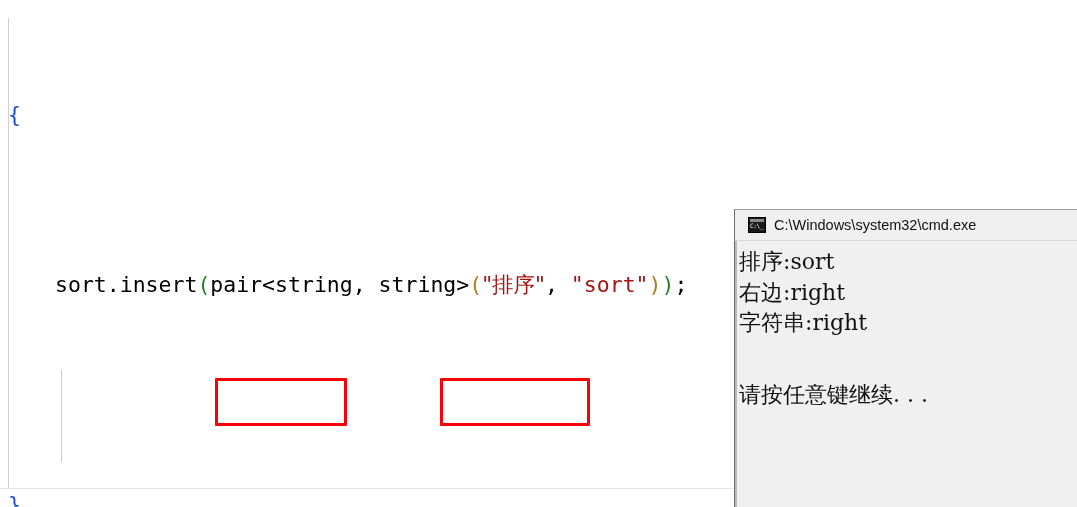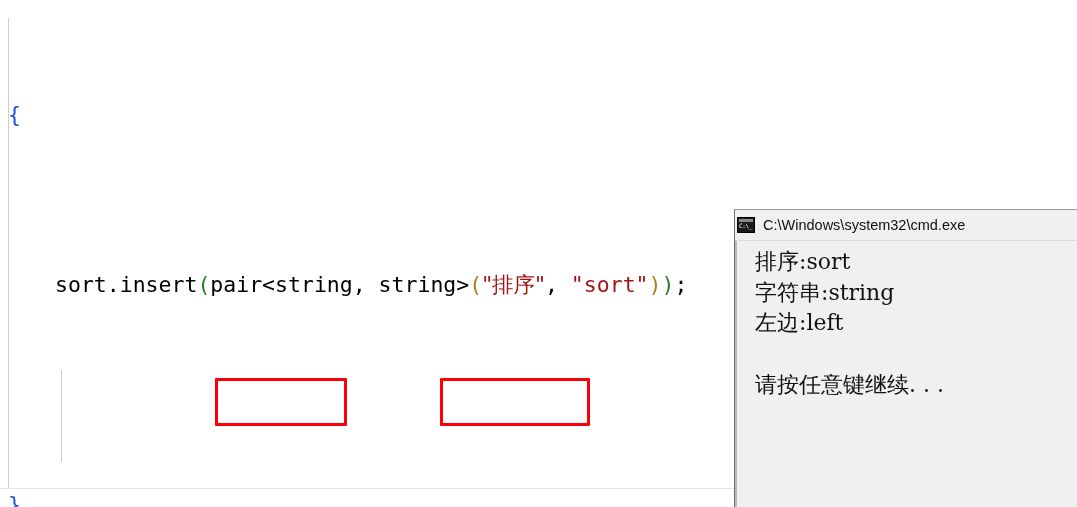--- a/index.html
+++ b/index.html
@@ -90,21 +90,21 @@
     box-sizing: border-box;
     z-index: 10;
     overflow: hidden;
   }
   #cmd-titlebar {
     height: 31px;
     background: #f0f0f0;
     border-bottom: 1px solid #dcdcdc;
     display: flex;
     align-items: center;
-    padding-left: 2px;
+    padding-left: 13px;
     box-sizing: border-box;
   }
   #cmd-icon {
     width: 18px;
     height: 16px;
     background: #1a1a1a;
     border: 1px solid #000;
     box-sizing: border-box;
     position: relative;
     flex: 0 0 auto;
@@ -140,24 +140,24 @@
     background: #f0f0f0;
     padding: 6px 0 0 0;
     box-sizing: border-box;
   }
   .cmd-line {
     font-family: "DejaVu Serif", "Liberation Serif", serif;
     font-size: 22px;
     line-height: 30.5px;
     color: #111111;
     white-space: pre;
-    padding-left: 20px;
+    padding-left: 4px;
   }
   #cmd-prompt-line {
-    margin-top: 31px;
+    margin-top: 41px;
   }
   
   #cmd-left-edge {
     position: absolute;
     left: 0;
     top: 0;
     width: 2px;
     height: 266px;
     background: #b9b9b9;
   }
@@ -233,18 +233,18 @@
 <div id="cmd-window">
 
   <div id="cmd-titlebar">
     <div id="cmd-icon"></div>
     <div id="cmd-title-text">C:\Windows\system32\cmd.exe</div>
   </div>
 
   <div id="cmd-body">
     <div id="cmd-left-edge"></div>
     <div class="cmd-line">排序:sort</div>
-    <div class="cmd-line">字符串:string</div>
-    <div class="cmd-line">左边:left</div>
+    <div class="cmd-line">右边:right</div>
+    <div class="cmd-line">字符串:right</div>
     <div class="cmd-line" id="cmd-prompt-line">请按任意键继续. . .</div>
   </div>
 
 </div>
 
 </body></html>

